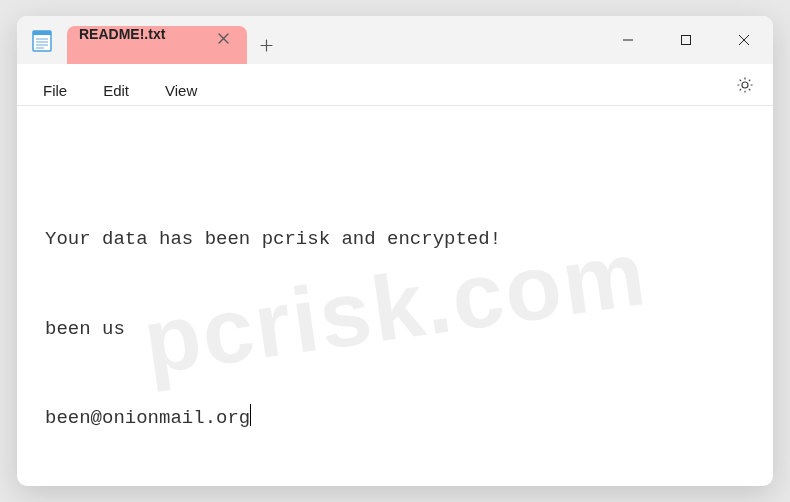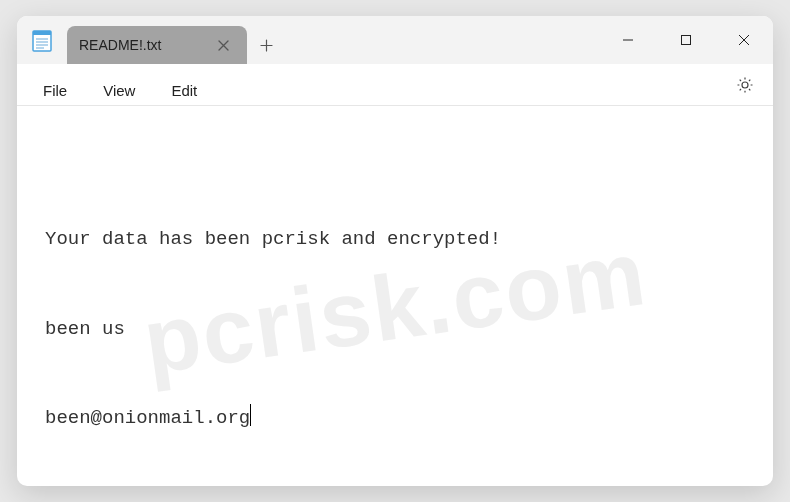--- a/index.html
+++ b/index.html
@@ -37,27 +37,27 @@
     }
     .app-icon-svg { width: 20px; height: 24px; }
     .tabs {
       display: flex;
       align-items: flex-end;
       flex: 0 0 auto;
     }
     .tab {
       height: 38px;
       min-width: 180px;
-      background: #a3a3a3;
+      background: #fca5a5;
       border-radius: 8px 8px 0 0;
       display: flex;
-      align-items: center;
       padding: 0 12px;
       margin-top: 10px;
       position: relative;
+      font-weight: bold;
     }
     .tab-label {
       flex: 1;
       font-size: 14px;
       color: #222;
     }
     .tab-close {
       width: 24px;
       height: 24px;
       display: flex;
@@ -191,22 +191,22 @@
       <div class="win-btn">
         <svg viewBox="0 0 12 12">
             <path d="M1 1 L11 11 M11 1 L1 11" stroke="#222" stroke-width="1"></path>
           </svg>
       </div>
     </div>
   </div>
 
   <div class="menubar">
     <div class="menu-item">File</div>
+    <div class="menu-item">Edit</div>
     <div class="menu-item">View</div>
-    <div class="menu-item">Edit</div>
     <div class="spacer"></div>
     <div class="settings-btn">
       <svg width="18" height="18" viewBox="0 0 24 24">
         <path fill="none" stroke="#444" stroke-width="1.6" d="M12 8a4 4 0 1 0 0 8 4 4 0 0 0 0-8z"></path>
         <path fill="none" stroke="#444" stroke-width="1.6" d="M12 2v2.5M12 19.5V22M4.9 4.9l1.8 1.8M17.3 17.3l1.8 1.8M2 12h2.5M19.5 12H22M4.9 19.1l1.8-1.8M17.3 6.7l1.8-1.8"></path>
       </svg>
     </div>
   </div>
 
   <div class="editor">

